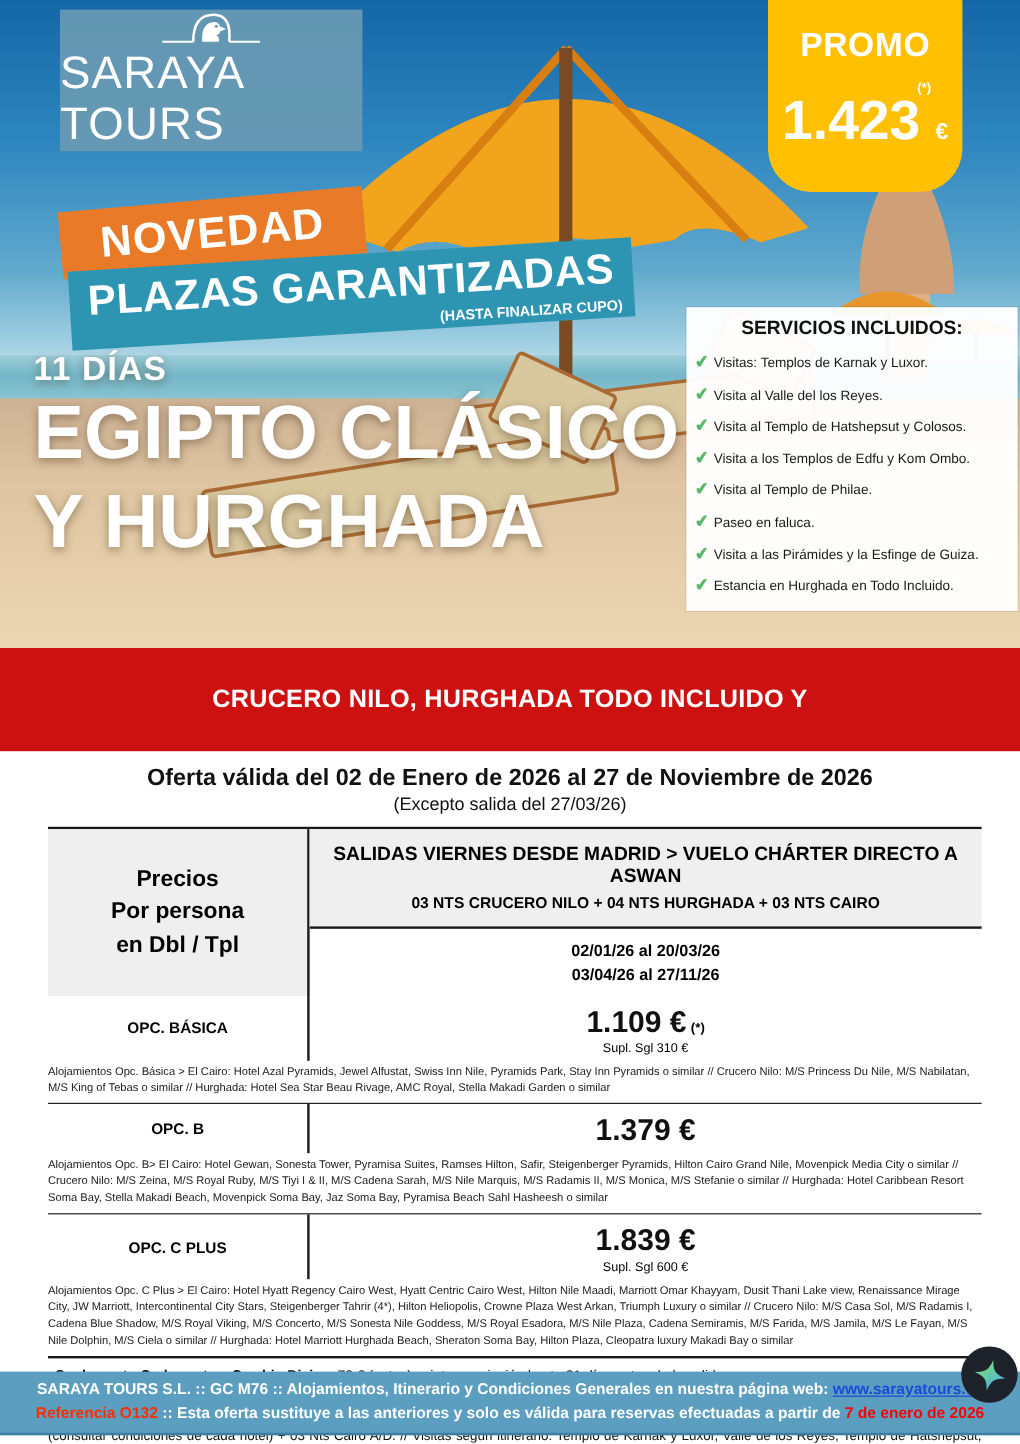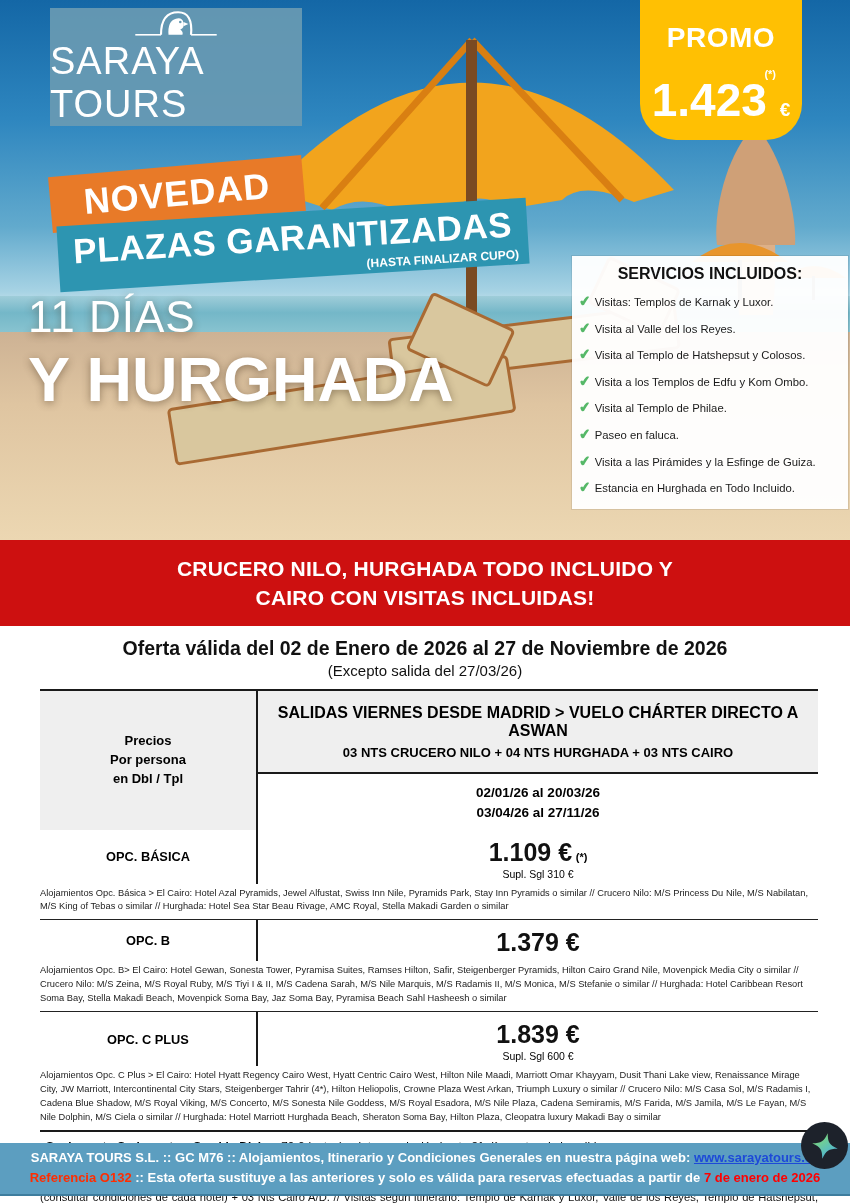--- a/index.html
+++ b/index.html
@@ -14,36 +14,36 @@
   .umbrella-right { position:absolute; left:655px; top:125px; }
   .umbrella-far { position:absolute; }
   .sunbed { position:absolute; border-radius:6px; }
   .sunbed .mat { position:absolute; background:#d9c79e; border:3px solid #a96a33; border-radius:5px; }
 
   
   .logo-box { position:absolute; left:50px; top:8px; width:252px; height:118px; background:rgba(104,154,179,0.93); display:flex; flex-direction:column; align-items:center; justify-content:center; z-index:6; }
   .logo-name { color:#fff; font-weight:normal; font-size:38px; letter-spacing:1px; margin-top:2px; }
 
   
-  .promo { position:absolute; left:640px; top:0; width:162px; height:140px; background:#ffc003; border-radius:0 0 36px 36px; z-index:6; color:#fff; text-align:center; }
+  .promo { position:absolute; left:640px; top:0; width:162px; height:160px; background:#ffc003; border-radius:0 0 36px 36px; z-index:6; color:#fff; text-align:center; }
   .promo-label { font-size:28px; font-weight:bold; margin-top:22px; letter-spacing:.5px; }
   .promo-note { font-size:11px; font-weight:bold; text-align:right; margin:14px 26px 0 0; }
   .promo-price { font-size:46px; font-weight:bold; line-height:.9; }
   .promo-cur { font-size:19px; font-weight:bold; }
 
   
   .ribbon-novedad { position:absolute; left:50px; top:166px; width:254px; height:56px; background:#e87a28; transform:rotate(-5deg); display:flex; align-items:center; justify-content:center; z-index:5; }
   .ribbon-novedad span { color:#fff; font-weight:bold; font-size:36px; letter-spacing:1px; }
   .ribbon-plazas { position:absolute; left:58px; top:212px; width:470px; height:66px; background:#2d95b1; transform:rotate(-3.5deg); z-index:5; }
   .ribbon-plazas .main { color:#fff; font-weight:bold; font-size:35px; letter-spacing:.5px; text-align:center; margin-top:6px; }
   .ribbon-plazas .sub { position:absolute; right:10px; bottom:3px; color:#fff; font-weight:bold; font-size:12px; }
 
   
   .hero-title { position:absolute; left:28px; top:292px; z-index:5; color:#fff; text-shadow:0 2px 8px rgba(60,40,20,.45); }
-  .hero-title .days { font-size:44px; font-weight:normal; letter-spacing:1px; }
+  .hero-title .days { font-size:28px; font-weight:bold; letter-spacing:1px; }
   .hero-title .big { font-size:63px; font-weight:bold; line-height:1.18; letter-spacing:0; }
 
   
   .services { position:absolute; left:572px; top:256px; width:276px; background:rgba(255,255,255,.96); z-index:5; padding:9px 7px 8px 7px; box-shadow:0 0 0 1px rgba(0,0,0,.08); }
   .services h3 { text-align:center; font-size:16px; font-weight:bold; color:#111; margin-bottom:5px; }
   .svc-item { display:flex; align-items:baseline; gap:4px; line-height:1.9; }
   .svc-item .check { color:#56b868; font-weight:bold; font-size:14px; transform:rotate(-6deg); }
   .svc-item .txt { font-size:11.3px; color:#1a1a1a; white-space:nowrap; }
 
   
@@ -58,21 +58,21 @@
   
   .ptable { margin:10px 32px 0 40px; border-top:2px solid #1a1a1a; font-size:13px; }
   .trow { display:flex; }
   .lcell { width:218px; flex:0 0 218px; border-right:2px solid #1a1a1a; display:flex; align-items:center; justify-content:center; text-align:center; }
   .rcell { flex:1; }
   .gray { background:#efefef; }
   .hd-main { font-weight:bold; font-size:16px; text-align:center; padding-top:13px; }
   .hd-sub { font-weight:bold; font-size:13px; text-align:center; padding:5px 0 12px 0; }
   .hd-right { border-bottom:2px solid #1a1a1a; }
   .dates { text-align:center; padding:9px 0 6px 0; font-weight:bold; font-size:13.5px; line-height:1.5; }
-  .lhdr { font-weight:bold; font-size:13px; white-space:pre-line; line-height:1.45; }
+  .lhdr { font-weight:bold; font-size:19px; white-space:pre-line; line-height:1.45; }
   .opt-label { font-weight:bold; font-size:12.8px; }
   .price-block { text-align:center; padding:8px 0 4px 0; }
   .price-big { font-size:25px; font-weight:bold; color:#111; }
   .price-note { font-size:11px; font-weight:bold; }
   .price-sup { font-size:10.5px; margin-top:1px; }
   .hotels { font-size:9.3px; color:#222; line-height:1.5; padding:3px 2px 5px 0; text-align:left; }
   .rule { border:none; border-top:1.5px solid #222; }
   .fuel { border-top:2px solid #1a1a1a; border-bottom:5px double #1a1a1a; padding:7px 6px; font-size:11.6px; }
   .fuel b { font-size:11.8px; }
 
@@ -149,20 +149,21 @@
     <div class="ribbon-novedad">
       <span>NOVEDAD</span>
     </div>
     <div class="ribbon-plazas">
       <div class="main">PLAZAS GARANTIZADAS</div>
       <div class="sub">(HASTA FINALIZAR CUPO)</div>
     </div>
 
     <div class="hero-title">
       <div class="days">11 DÍAS</div>
+      <div class="big">EGIPTO CLÁSICO</div>
       <div class="big">Y HURGHADA</div>
     </div>
 
     <div class="services">
       <h3>SERVICIOS INCLUIDOS:</h3>
       <div class="svc-item">
           <span class="check">✔</span>
           <span class="txt">Visitas: Templos de Karnak y Luxor.</span>
         </div>
       <div class="svc-item">
@@ -191,21 +192,20 @@
         </div>
       <div class="svc-item">
           <span class="check">✔</span>
           <span class="txt">Estancia en Hurghada en Todo Incluido.</span>
         </div>
     </div>
   </div>
 
   <div class="red-banner">
     <div>CRUCERO NILO, HURGHADA TODO INCLUIDO Y</div>
-    <div>CAIRO CON VISITAS INCLUIDAS!</div>
   </div>
 
   <div class="offer">
     <div class="validity">Oferta válida del 02 de Enero de 2026 al 27 de Noviembre de 2026</div>
     <div class="exception">(Excepto salida del 27/03/26)</div>
   </div>
 
   <div class="ptable">
 
     <div class="trow">

